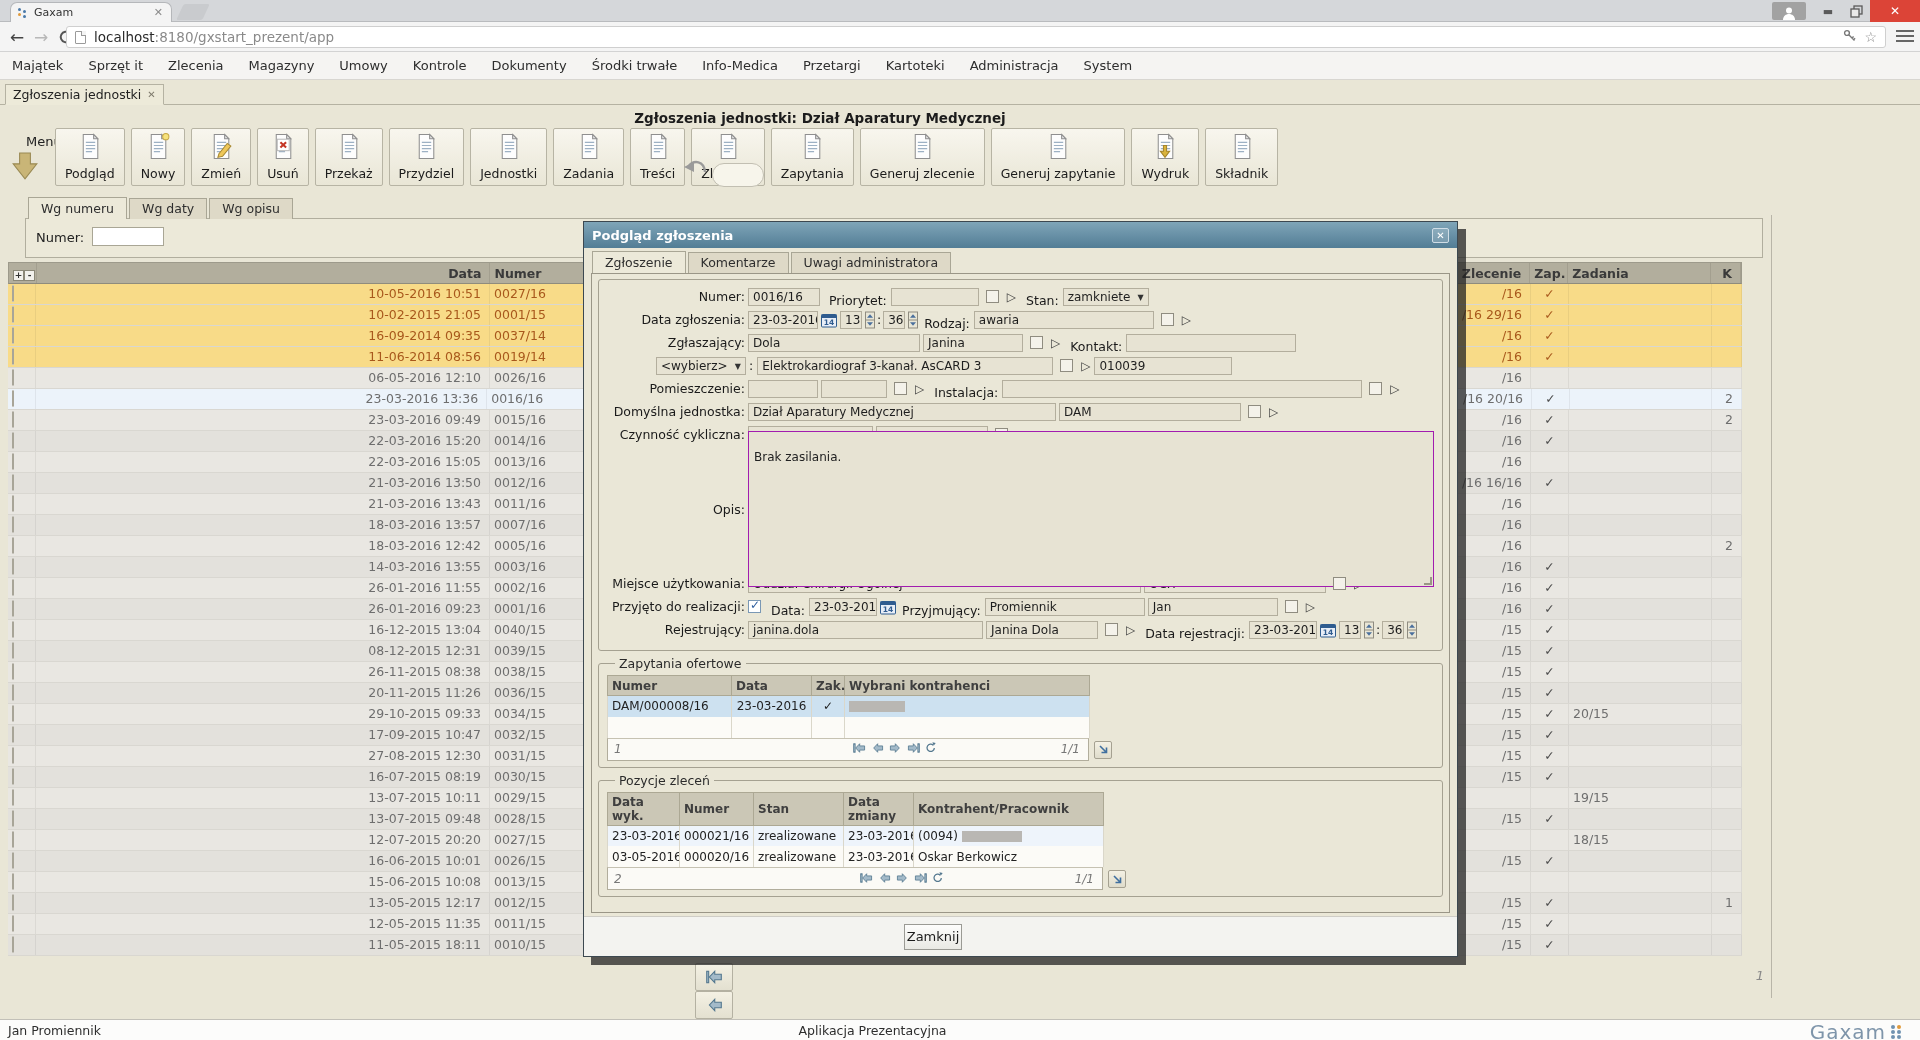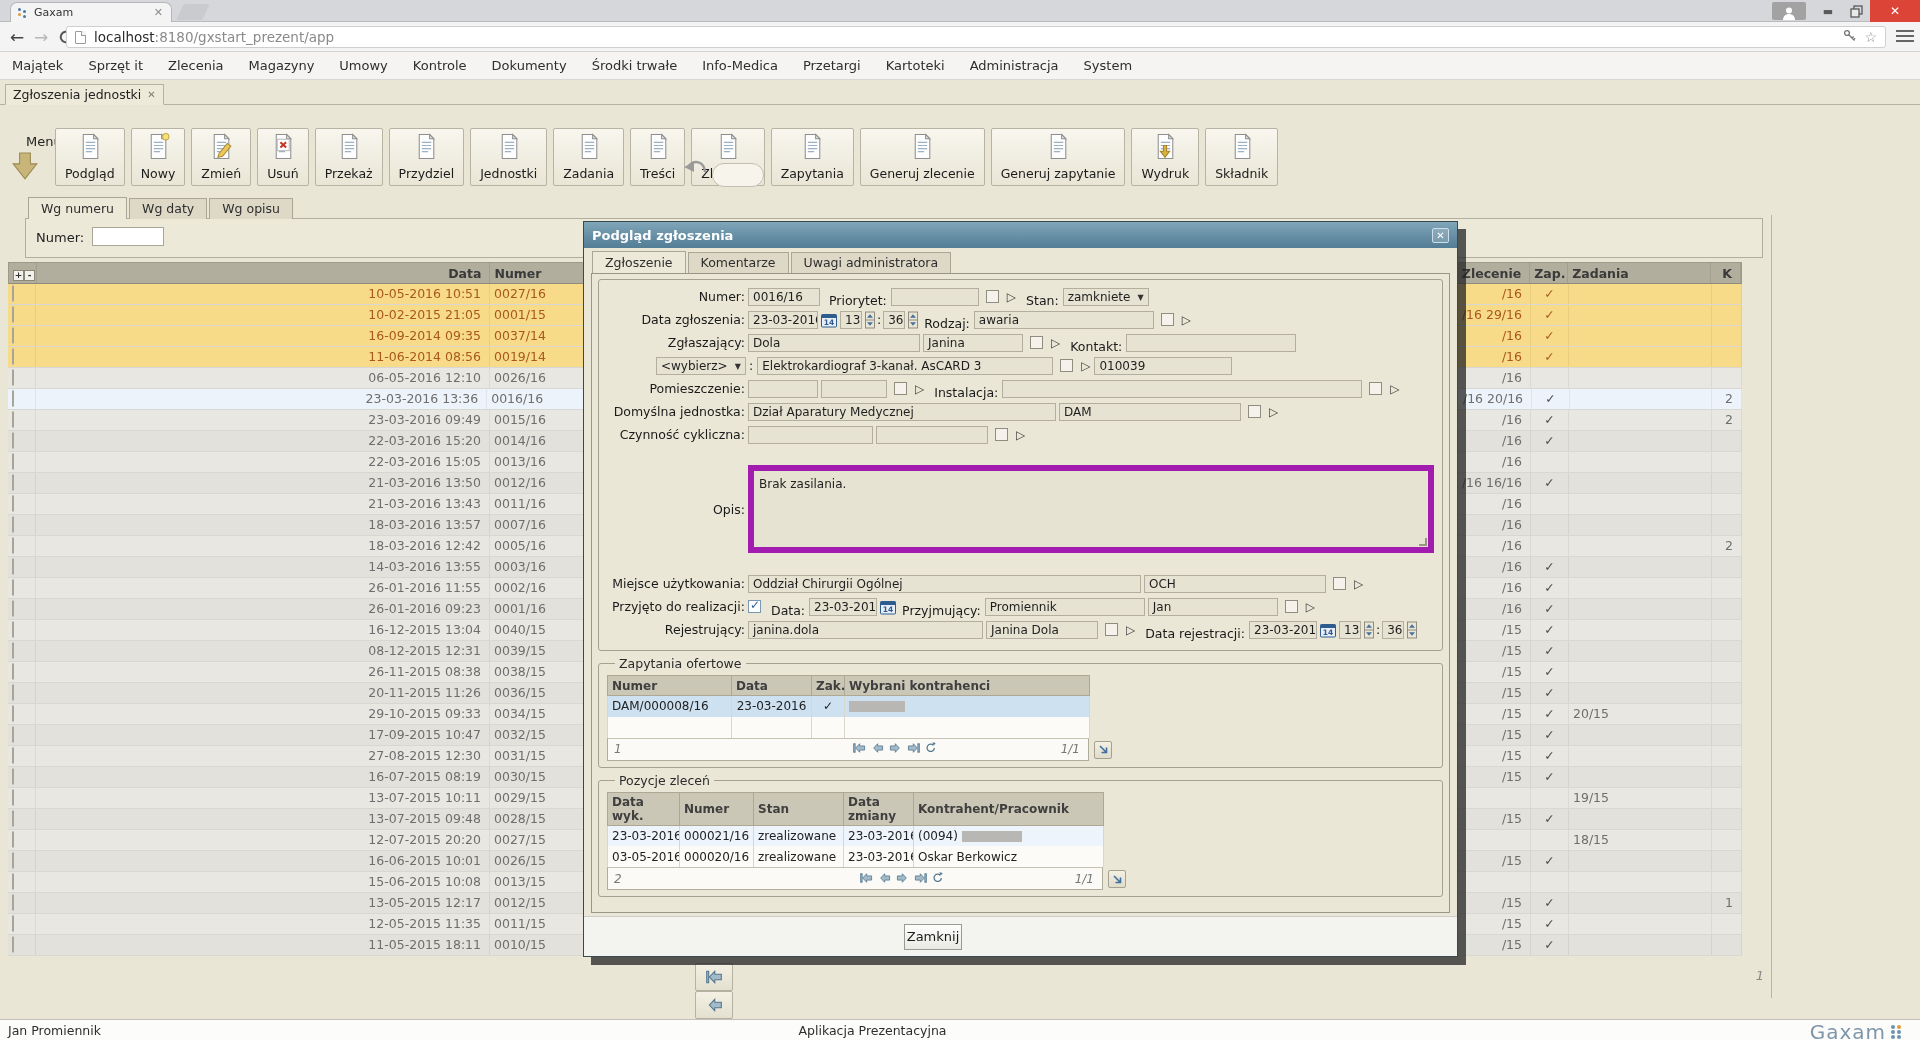--- a/index.html
+++ b/index.html
@@ -95,21 +95,21 @@
   .flbl { width:138px; text-align:right; font-size:12.5px; color:#1a1a1a; margin-right:3px; flex:none; white-space:nowrap; }
   .ilbl { font-size:12.5px; color:#1a1a1a; margin:8px 4px 0 6px; white-space:nowrap; }
   .box { height:18px; background:#e7e3d3; border:1px solid #b3ae9d; font-size:12px; color:#1e1e1e; padding:1px 4px 0; overflow:hidden; white-space:nowrap; flex:none; margin-right:3px; }
   .mcbx { width:13px; height:13px; background:#f4f2ea; border:1px solid #8f8c80; flex:none; margin:0 4px; position:relative; }
   .mcbx.on { background:#fff; border-color:#7a98b5; }
   .mcbx.on:after { content:"✓"; position:absolute; left:1px; top:-3px; color:#2e5e9e; font-size:12px; font-weight:bold; }
   .tri { font-size:12px; color:#3d3d3d; margin:0 4px; flex:none; }
   .selbox { display:flex; align-items:center; justify-content:space-between; gap:6px; }
   .selbox .car { font-size:8px; color:#333; }
   #opisrow { height:124px; align-items:center; }
-  #opis { flex:1; height:88px; background:#e7e3d3; border:6px solid #a21caf; font-size:12px; padding:6px 5px; position:relative; }
+  #opis { flex:1; height:156px; background:#e7e3d3; border:1px solid #a21caf; font-size:12px; padding:18px 5px; position:relative; }
   #opis .rsz { position:absolute; right:1px; bottom:1px; width:8px; height:8px; border-right:2px solid #9a9685; border-bottom:2px solid #9a9685; }
 
   table.mtab { border-collapse:collapse; table-layout:fixed; font-size:12px; }
   table.mtab th { background:#cbc7b6; color:#3f3f3f; font-weight:bold; text-align:left; padding:2px 4px; border:1px solid #aca894; height:20px; }
   table.mtab td { padding:2px 4px; border-left:1px solid #dad7ca; border-right:1px solid #dad7ca; height:21px; color:#222; white-space:nowrap; overflow:hidden; }
   tr.selrow td { background:#cde1f0; }
   tr.literow td { background:#eef4fb; }
   tr.whiterow td { background:#fcfbf7; }
   .redact { display:inline-block; height:11px; background:#b9b7b3; vertical-align:middle; }
   .tfoot { display:flex; align-items:center; background:#fbfaf6; border:1px solid #b1ad9c; border-top:1px solid #c6c2b2; height:23px; font-size:12px; color:#777; font-style:italic; }
@@ -203,20 +203,21 @@
     <span class="menu-item">Administracja</span>
     <span class="menu-item">System</span>
   </div>
 
 <div id="appbg">
   <div id="apptabline"></div>
   <div id="apptab">
     <span>Zgłoszenia jednostki</span>
     <span class="x">✕</span>
   </div>
+  <div id="pagetitle">Zgłoszenia jednostki: Dział Aparatury Medycznej</div>
 
   <div id="menulbl">Menu</div>
   <div id="menuarrow">
     <svg width="26" height="28" viewBox="0 0 24 26">
         <polygon points="7,1 17,1 17,11 23,11 12,25 1,11 7,11" fill="#c9b577" stroke="#9a8a54"></polygon>
       </svg>
   </div>
   <div id="toolbarrow">
       <div class="tbtn">
         <span><svg width="24" height="27" viewBox="0 0 22 26">

